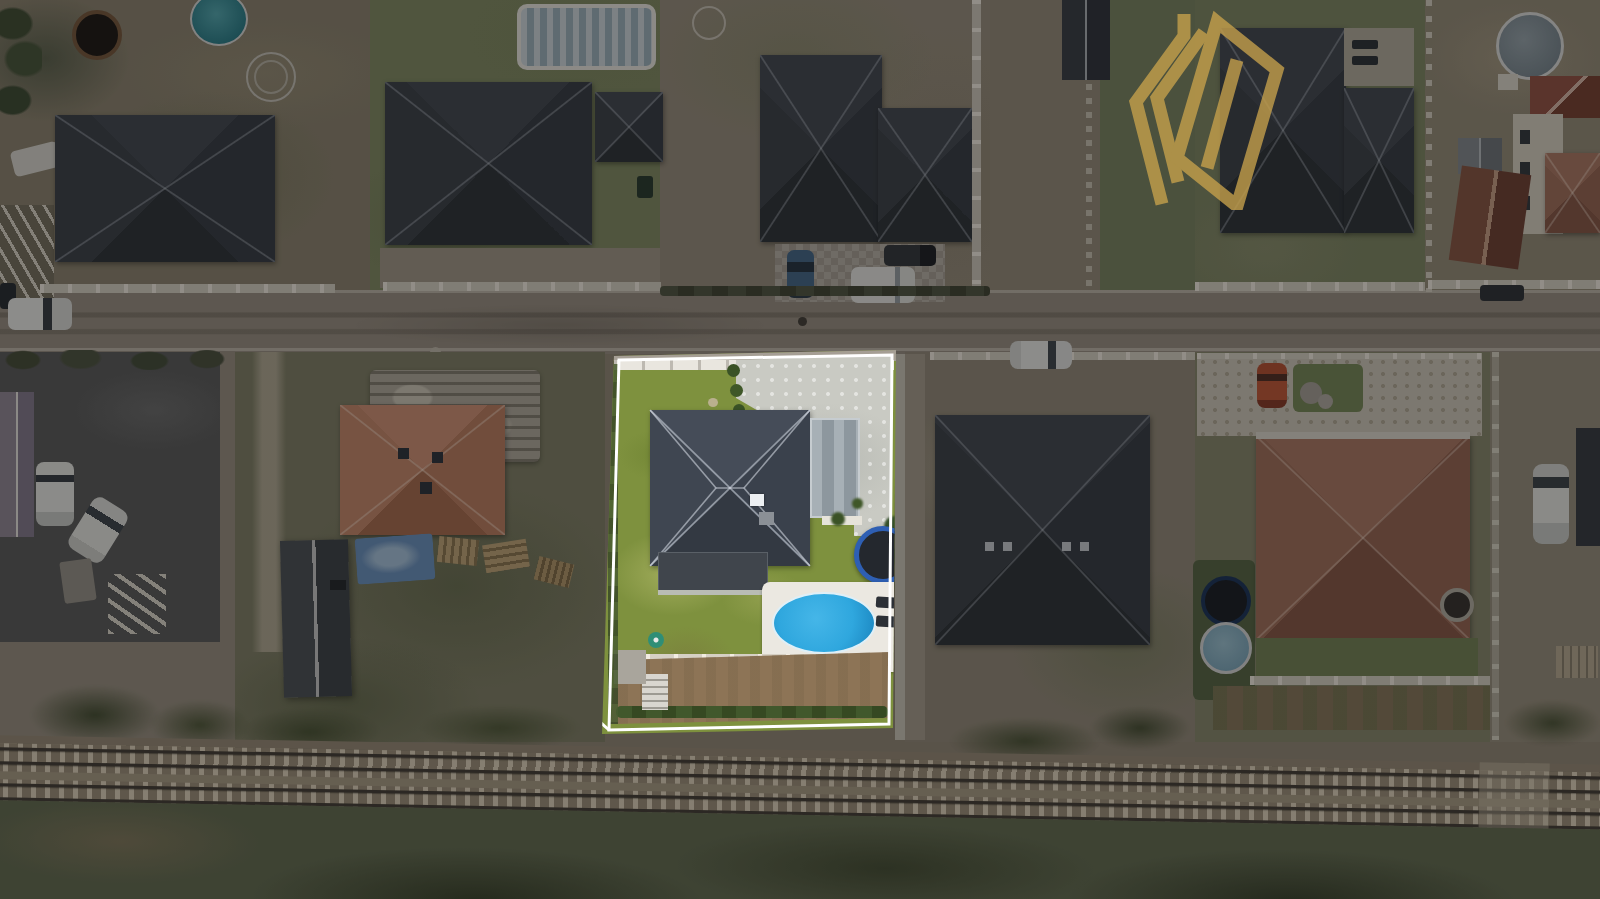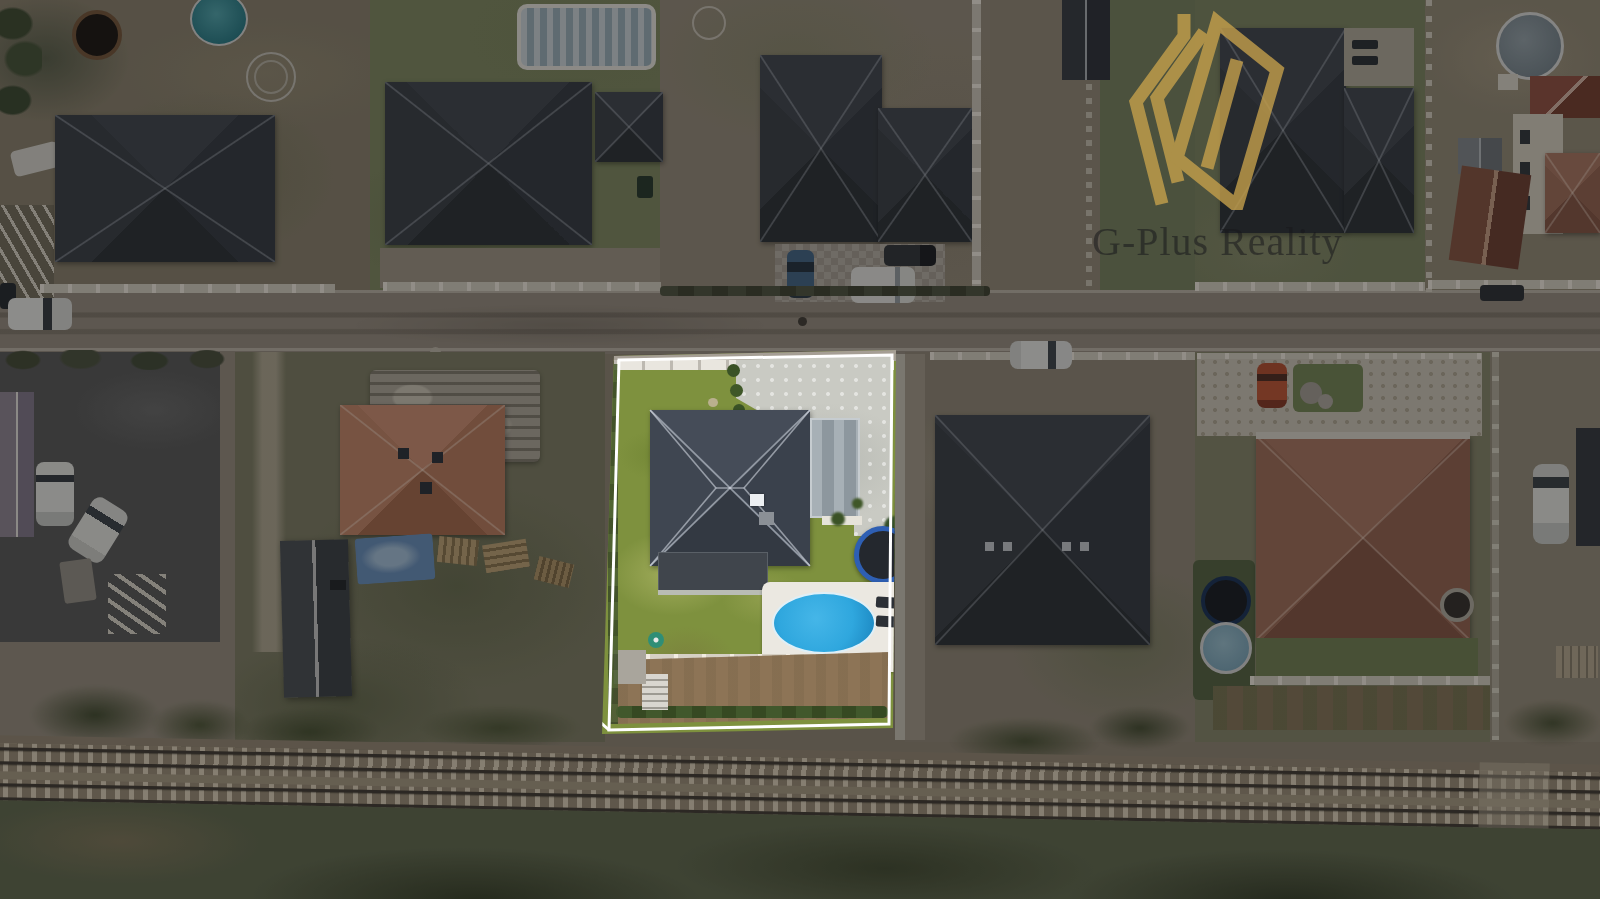--- a/index.html
+++ b/index.html
@@ -272,16 +272,15 @@
 
   <div id="watermark" style="left:0;top:0;width:1600px;height:899px;pointer-events:none;">
     <svg class="a" width="170" height="200" viewBox="0 0 170 200" style="left:1120px;top:10px;opacity:.78;">
       <g fill="none" stroke="var(--logo-gold,#C8A24C)" stroke-width="13" stroke-linejoin="miter">
         <path d="M64 4 L64 26 L16 92 L42 194"></path>
         <path d="M84 22 L37 88 L58 172"></path>
         <path d="M97 12 L157 60 L117 196 L57 148 Z"></path>
         <path d="M117 50 L87 158"></path>
       </g>
     </svg>
-    <div class="a wm-text" style="left:1092px;top:218px;">G-Plus Reality</div>
   </div>
 
 </div>
 
 </body></html>

